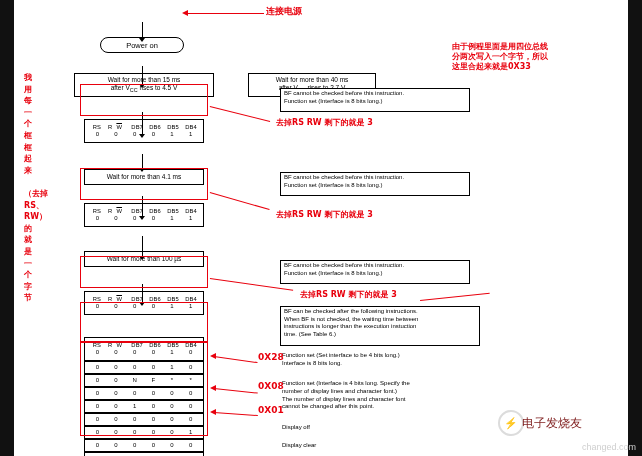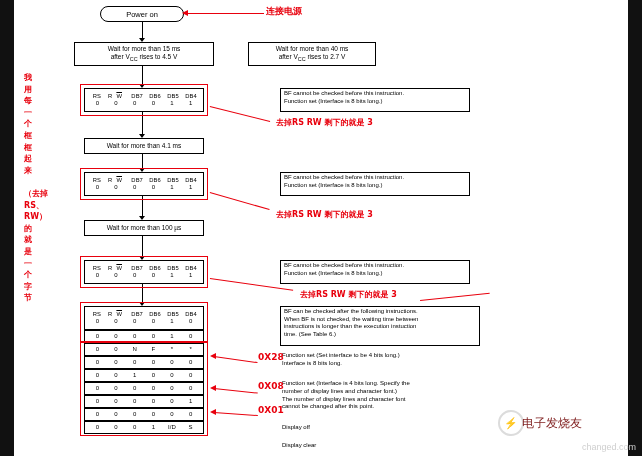--- a/index.html
+++ b/index.html
@@ -7,21 +7,21 @@
     width:642px;height:456px;
     background:#ffffff;
     font-family:"Liberation Sans", sans-serif;
     font-size:7px;
     color:#000;
     position:relative;
     overflow:hidden;
   }
   #page{position:absolute;left:0;top:0;width:642px;height:456px;}
 
-  .blk{position:absolute;box-sizing:border-box;}
+  .blk{position:absolute;box-sizing:border-box;margin-top:31px;}
 
   
   .fbox{
     border:1px solid #000;background:#fff;
     display:flex;flex-direction:column;align-items:center;justify-content:center;
     text-align:center;line-height:1.25;font-size:6.5px;padding:1px 2px;
   }
   .pill{
     border:1px solid #000;background:#fff;border-radius:14px;
     display:flex;align-items:center;justify-content:center;font-size:7.5px;
@@ -324,20 +324,23 @@
     <div>cannot be changed after this point.</div>
   </div>
 
   <div class="plain" style="left:282px;top:424px;">Display off</div>
   <div class="plain" style="left:282px;top:442px;">Display clear</div>
 
   <div class="redline" style="left:186px;top:13px;width:78px;"></div>
   <div class="arrowhead left" style="left:182px;top:10px;"></div>
   <div class="red" style="left:266px;top:6px;">连接电源</div>
 
+  <div class="red small" style="left:452px;top:42px;width:180px;white-space:pre-line;">由于例程里面是用四位总线
+分两次写入一个字节，所以
+这里合起来就是0X33</div>
 
   <div class="red small" style="left:24px;top:72px;width:34px;line-height:1.45;">我<br>用<br>每<br>一<br>个<br>框<br>框<br>起<br>来<br><br>（去掉RS、RW）<br>的<br>就<br>是<br>一<br>个<br>字<br>节</div>
 
   <div class="redbox" style="left:80px;top:84px;width:128px;height:32px;"></div>
   <div class="redbox" style="left:80px;top:168px;width:128px;height:32px;"></div>
   <div class="redbox" style="left:80px;top:256px;width:128px;height:32px;"></div>
   <div class="redbox" style="left:80px;top:302px;width:128px;height:40px;"></div>
   <div class="redbox" style="left:80px;top:342px;width:128px;height:94px;"></div>
 
   <div class="red small" style="left:276px;top:118px;">去掉RS RW 剩下的就是 3</div>

